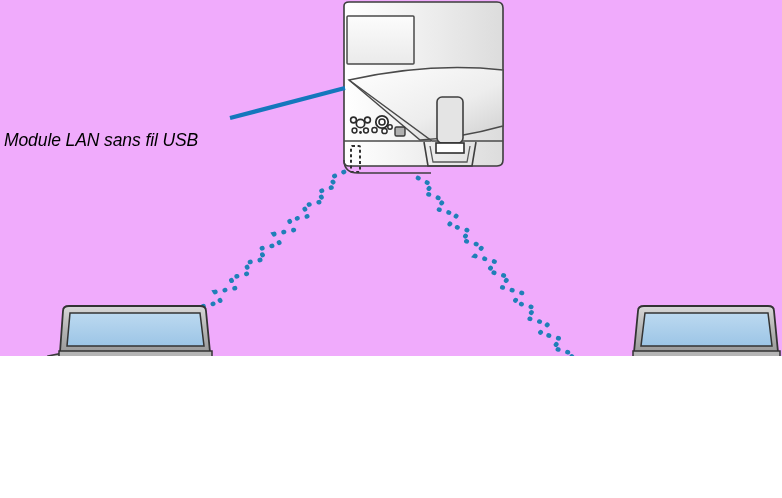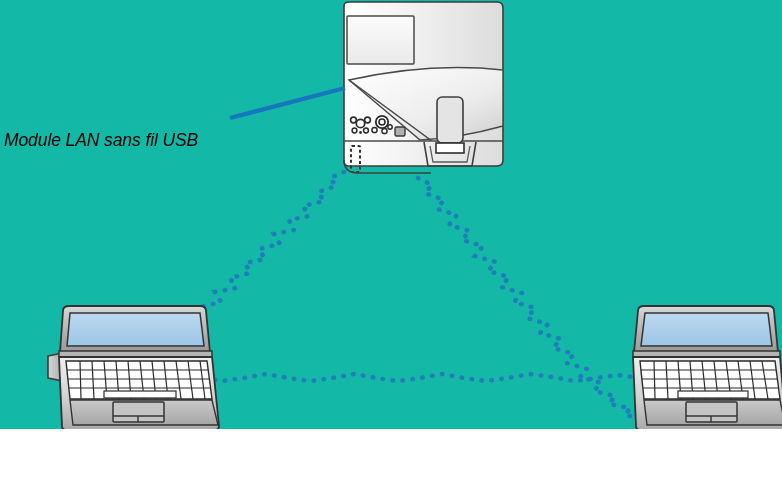--- a/index.html
+++ b/index.html
@@ -6,22 +6,22 @@
     margin: 0;
     padding: 0;
     background: #ffffff;
   }
   body {
     font-family: "Liberation Sans", sans-serif;
   }
   #stage {
     position: relative;
     width: 782px;
-    height: 429px;
-    background: #14b8a6;
+    height: 356px;
+    background: #f0abfc;
     overflow: hidden;
   }
   #diagram-svg {
     position: absolute;
     left: 0;
     top: 0;
     width: 782px;
     height: 498px;
   }
   .caption {

